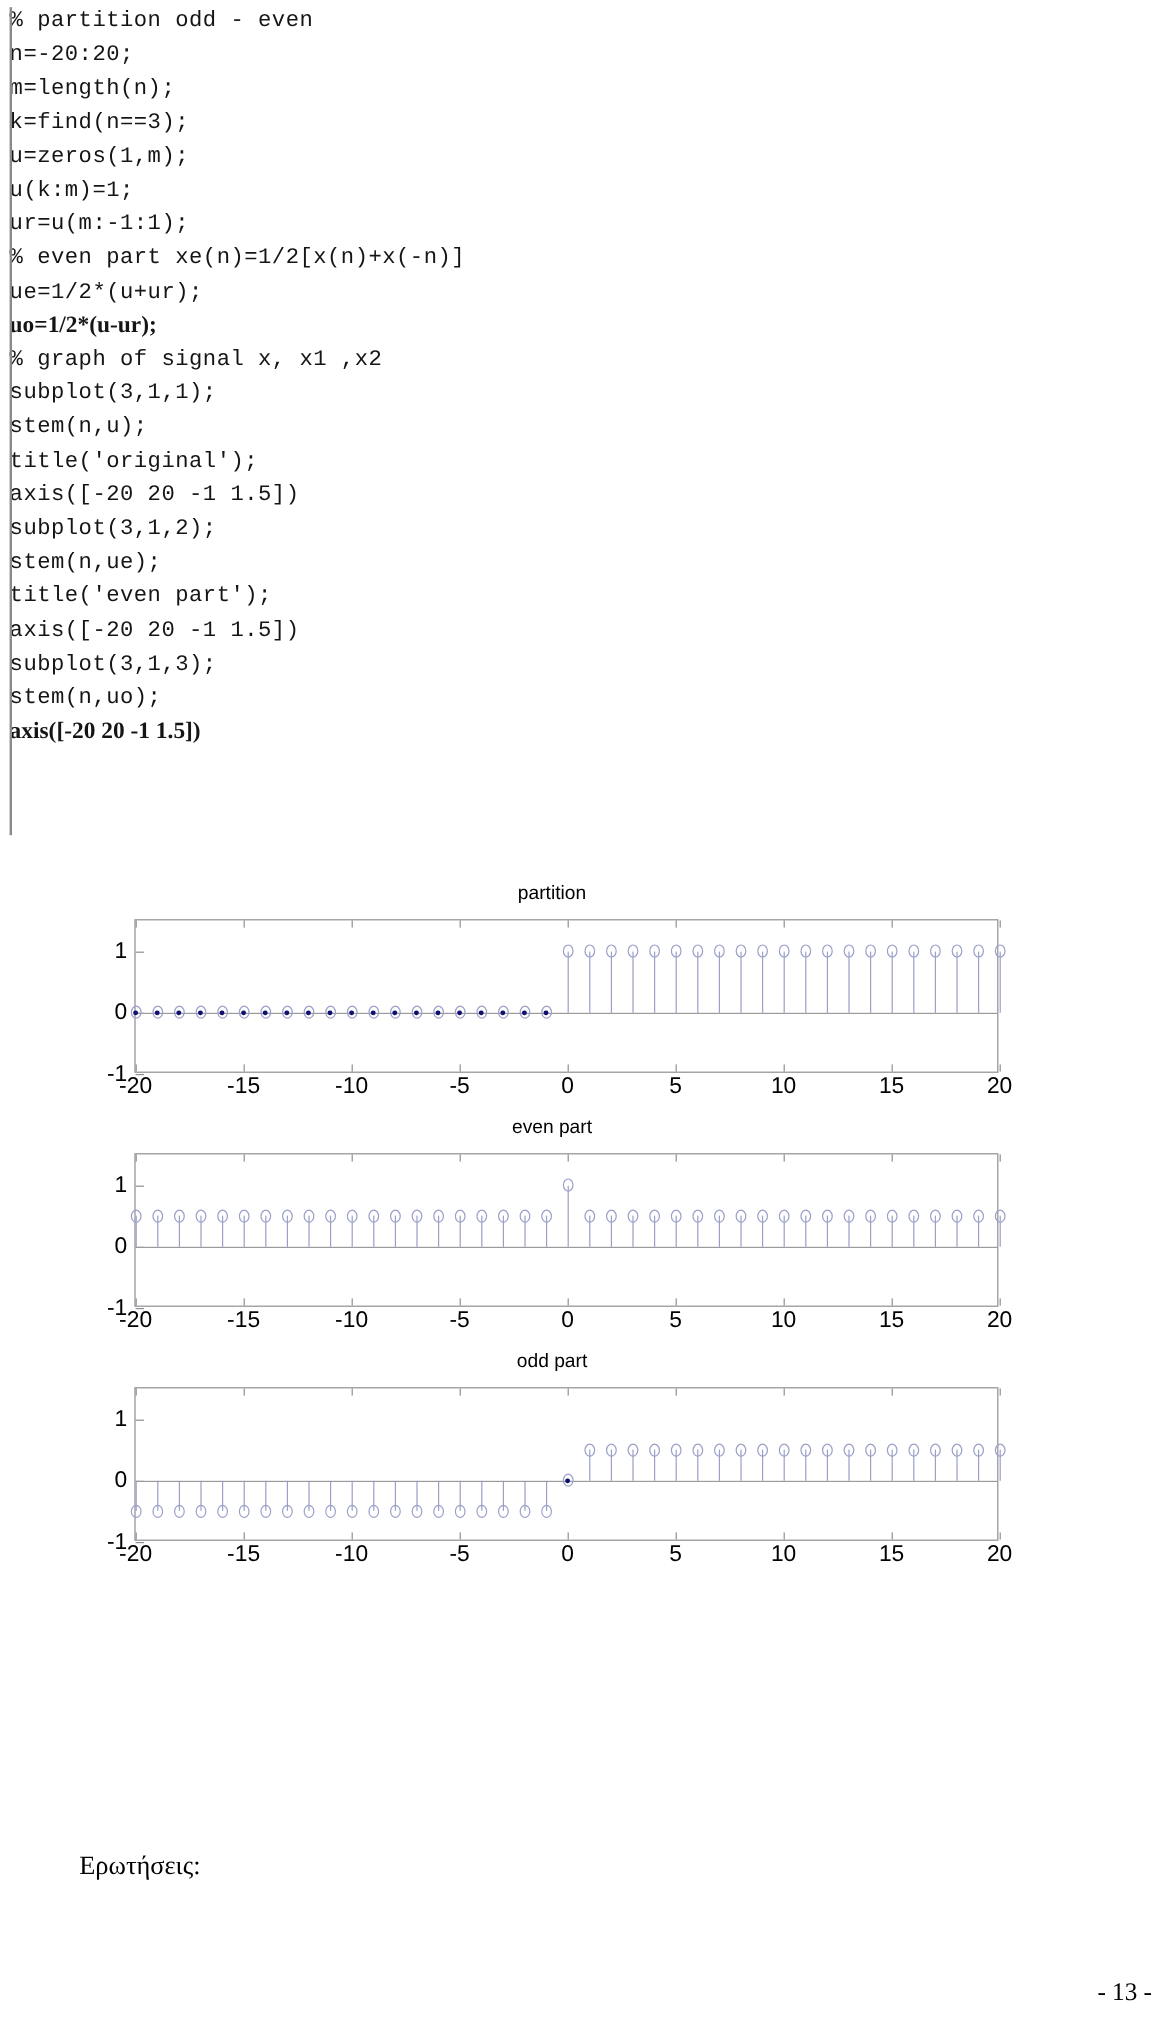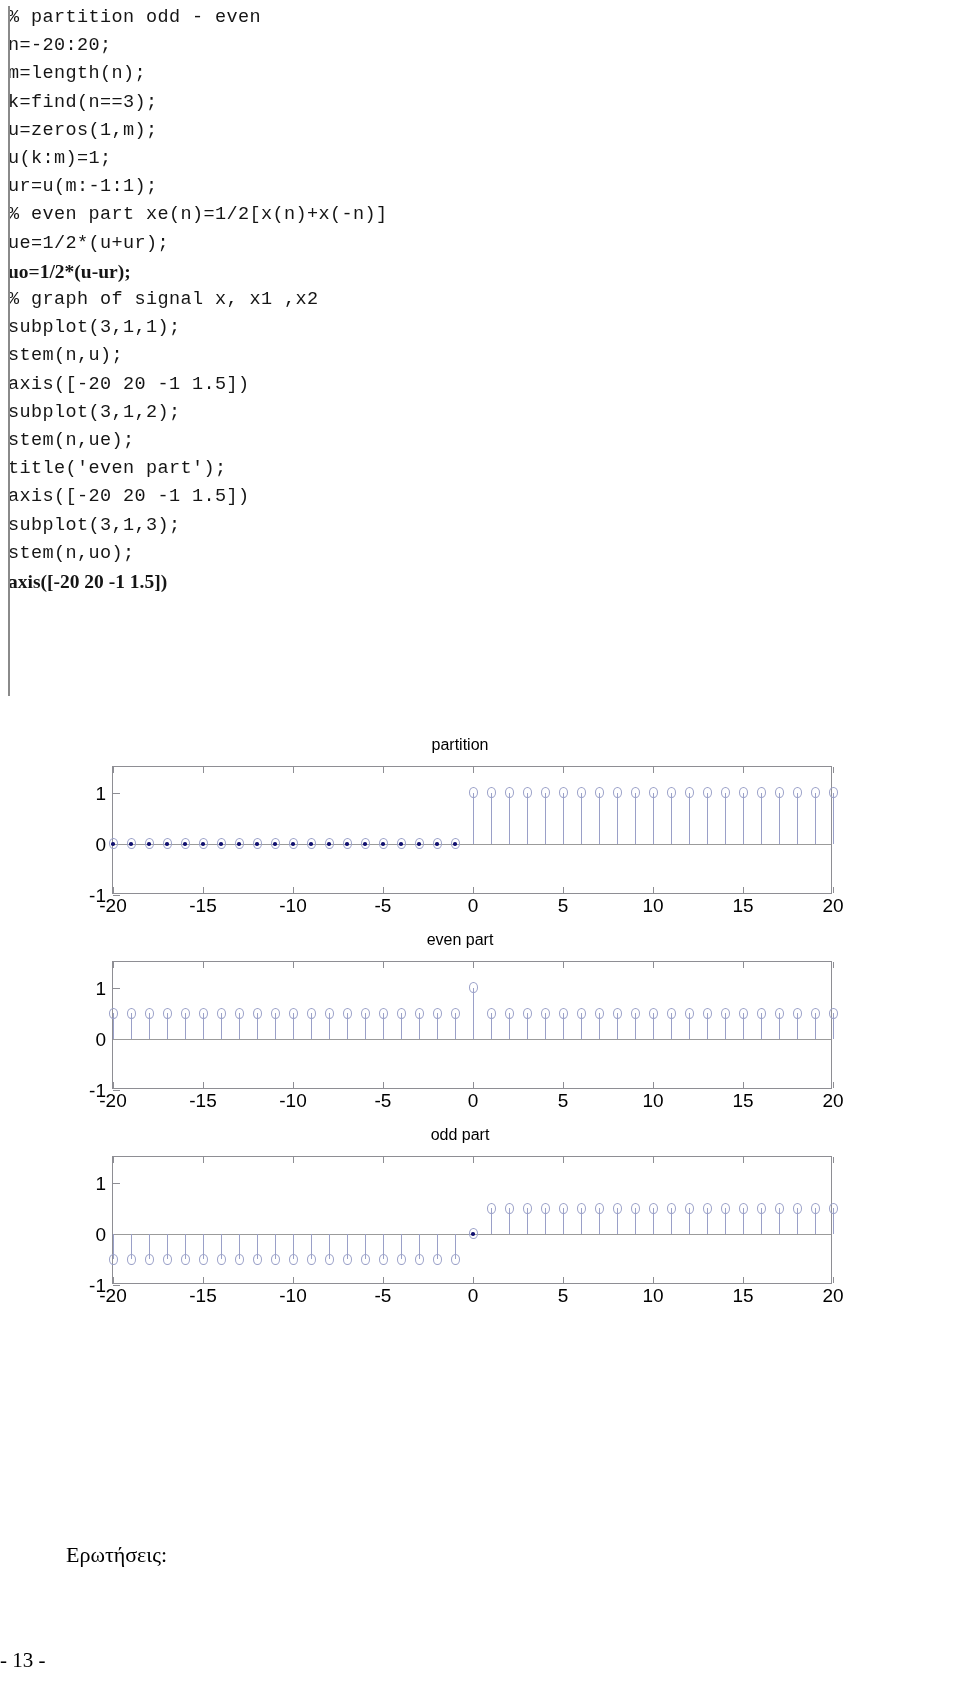--- a/index.html
+++ b/index.html
@@ -85,21 +85,21 @@
   #questions .q-body{
     position:relative; margin-top:6px; padding-left:30px;
     font-size:23.5px; line-height:38px;
   }
   #questions .bullet{
     position:absolute; left:4px; top:11px; width:8px; height:8px;
     background:#1a1a1a;
   }
   .ital{ font-style:italic; }
   #page-number{
-    position:absolute; left:0; top:1648px; width:960px; text-align:left;
+    position:absolute; left:0; top:1648px; width:960px; text-align:right;
     font-size:21px; color:#000;
   }
 </style>
 </head>
 <body>
 
 <div id="code-listing">
   <div class="code-rule"></div>
   <div id="code-lines">
       <div class="code-line">% partition odd - even</div>
@@ -108,20 +108,21 @@
       <div class="code-line">k=find(n==3);</div>
       <div class="code-line">u=zeros(1,m);</div>
       <div class="code-line">u(k:m)=1;</div>
       <div class="code-line">ur=u(m:-1:1);</div>
       <div class="code-line">% even part xe(n)=1/2[x(n)+x(-n)]</div>
       <div class="code-line">ue=1/2*(u+ur);</div>
       <div class="code-line serif">uo=1/2*(u-ur);</div>
       <div class="code-line">% graph of signal x, x1 ,x2</div>
       <div class="code-line">subplot(3,1,1);</div>
       <div class="code-line">stem(n,u);</div>
+      <div class="code-line">title('original');</div>
       <div class="code-line">axis([-20 20 -1 1.5])</div>
       <div class="code-line">subplot(3,1,2);</div>
       <div class="code-line">stem(n,ue);</div>
       <div class="code-line">title('even part');</div>
       <div class="code-line">axis([-20 20 -1 1.5])</div>
       <div class="code-line">subplot(3,1,3);</div>
       <div class="code-line">stem(n,uo);</div>
       <div class="code-line serif">axis([-20 20 -1 1.5])</div>
     </div>
 </div>

